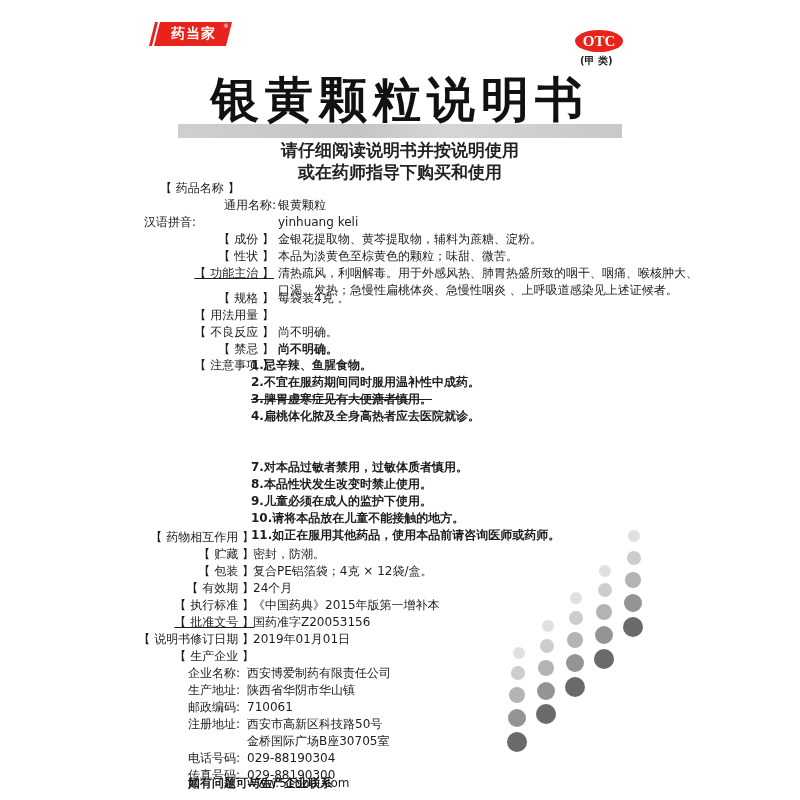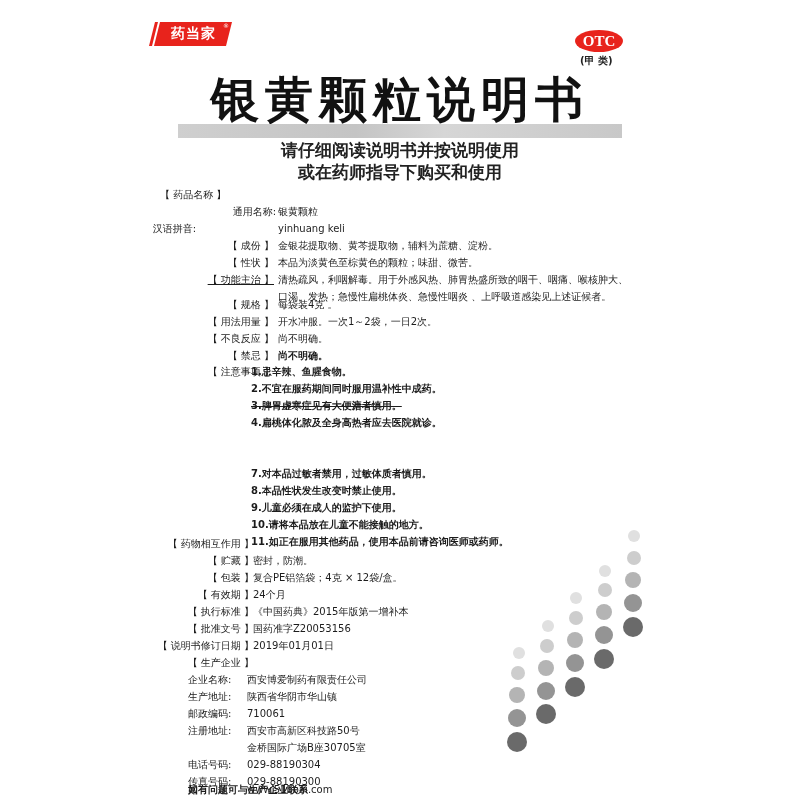--- a/index.html
+++ b/index.html
@@ -31,21 +31,21 @@
     font-family: "DejaVu Sans", sans-serif;
   }
   .title-strip {
     position: absolute; left: 178px; top: 124px; width: 444px; height: 14px;
     background: linear-gradient(90deg, #cfcfcf, #c4c4c4 40%, #d6d6d6 60%, #c8c8c8);
   }
 
   .notice { position: absolute; left: 230px; top: 139px; width: 340px; text-align: center;
     font-size: 17px; font-weight: bold; color: #222; line-height: 22px; }
 
-  .row { position: absolute; font-size: 10px; line-height: 17px; white-space: nowrap; color: #1c1c1c; margin-top: 6px; }
+  .row { position: absolute; font-size: 12px; line-height: 17px; white-space: nowrap; color: #1c1c1c; }
   .lbl { position: absolute; text-align: right; white-space: nowrap; }
   .val { position: absolute; white-space: nowrap; }
   .bold { font-weight: bold; }
   .strike { text-decoration: line-through; }
 
   .dots { position: absolute; left: 0; top: 0; }
   .dot { position: absolute; border-radius: 50%; }
 </style>
 </head>
 <body>
@@ -92,21 +92,20 @@
   <span class="lbl" style="right:526px;top:0;text-decoration:underline;">【 功能主治 】</span>
   <span class="val" style="left:278px;top:0;">清热疏风，利咽解毒。用于外感风热、肺胃热盛所致的咽干、咽痛、喉核肿大、</span>
   <span class="val" style="left:278px;top:17px;">口渴、发热；急慢性扁桃体炎、急慢性咽炎 、上呼吸道感染见上述证候者。</span>
 </div>
 <div class="row" style="left:0;top:290px;width:800px;height:17px;">
   <span class="lbl" style="right:526px;top:0;">【 规格 】</span>
   <span class="val" style="left:278px;top:0;">每袋装4克 。</span>
 </div>
 <div class="row" style="left:0;top:307px;width:800px;height:17px;">
   <span class="lbl" style="right:526px;top:0;">【 用法用量 】</span>
-  <span class="val" style="left:278px;top:0;">开水冲服。一次1～2袋，一日2次。</span>
 </div>
 <div class="row" style="left:0;top:324px;width:800px;height:17px;">
   <span class="lbl" style="right:526px;top:0;">【 不良反应 】</span>
   <span class="val" style="left:278px;top:0;">尚不明确。</span>
 </div>
 <div class="row" style="left:0;top:341px;width:800px;height:17px;">
   <span class="lbl" style="right:526px;top:0;">【 禁忌 】</span>
   <span class="val bold" style="left:278px;top:0;">尚不明确。</span>
 </div>
 
@@ -136,21 +135,21 @@
 </div>
 <div class="row" style="left:0;top:580px;width:800px;height:17px;">
   <span class="lbl" style="right:546px;top:0;">【 有效期 】</span>
   <span class="val" style="left:253px;top:0;">24个月</span>
 </div>
 <div class="row" style="left:0;top:597px;width:800px;height:17px;">
   <span class="lbl" style="right:546px;top:0;">【 执行标准 】</span>
   <span class="val" style="left:253px;top:0;">《中国药典》2015年版第一增补本</span>
 </div>
 <div class="row" style="left:0;top:614px;width:800px;height:17px;">
-  <span class="lbl" style="right:546px;top:0;">【 批准文号 】</span>
+  <span class="lbl" style="right:546px;top:0;text-decoration:underline;">【 批准文号 】</span>
   <span class="val" style="left:253px;top:0;">国药准字Z20053156</span>
 </div>
 <div class="row" style="left:0;top:631px;width:800px;height:17px;">
   <span class="lbl" style="right:546px;top:0;">【 说明书修订日期 】</span>
   <span class="val" style="left:253px;top:0;">2019年01月01日</span>
 </div>
 <div class="row" style="left:0;top:648px;width:800px;height:17px;">
   <span class="lbl" style="right:546px;top:0;">【 生产企业 】</span>
 </div>
 

